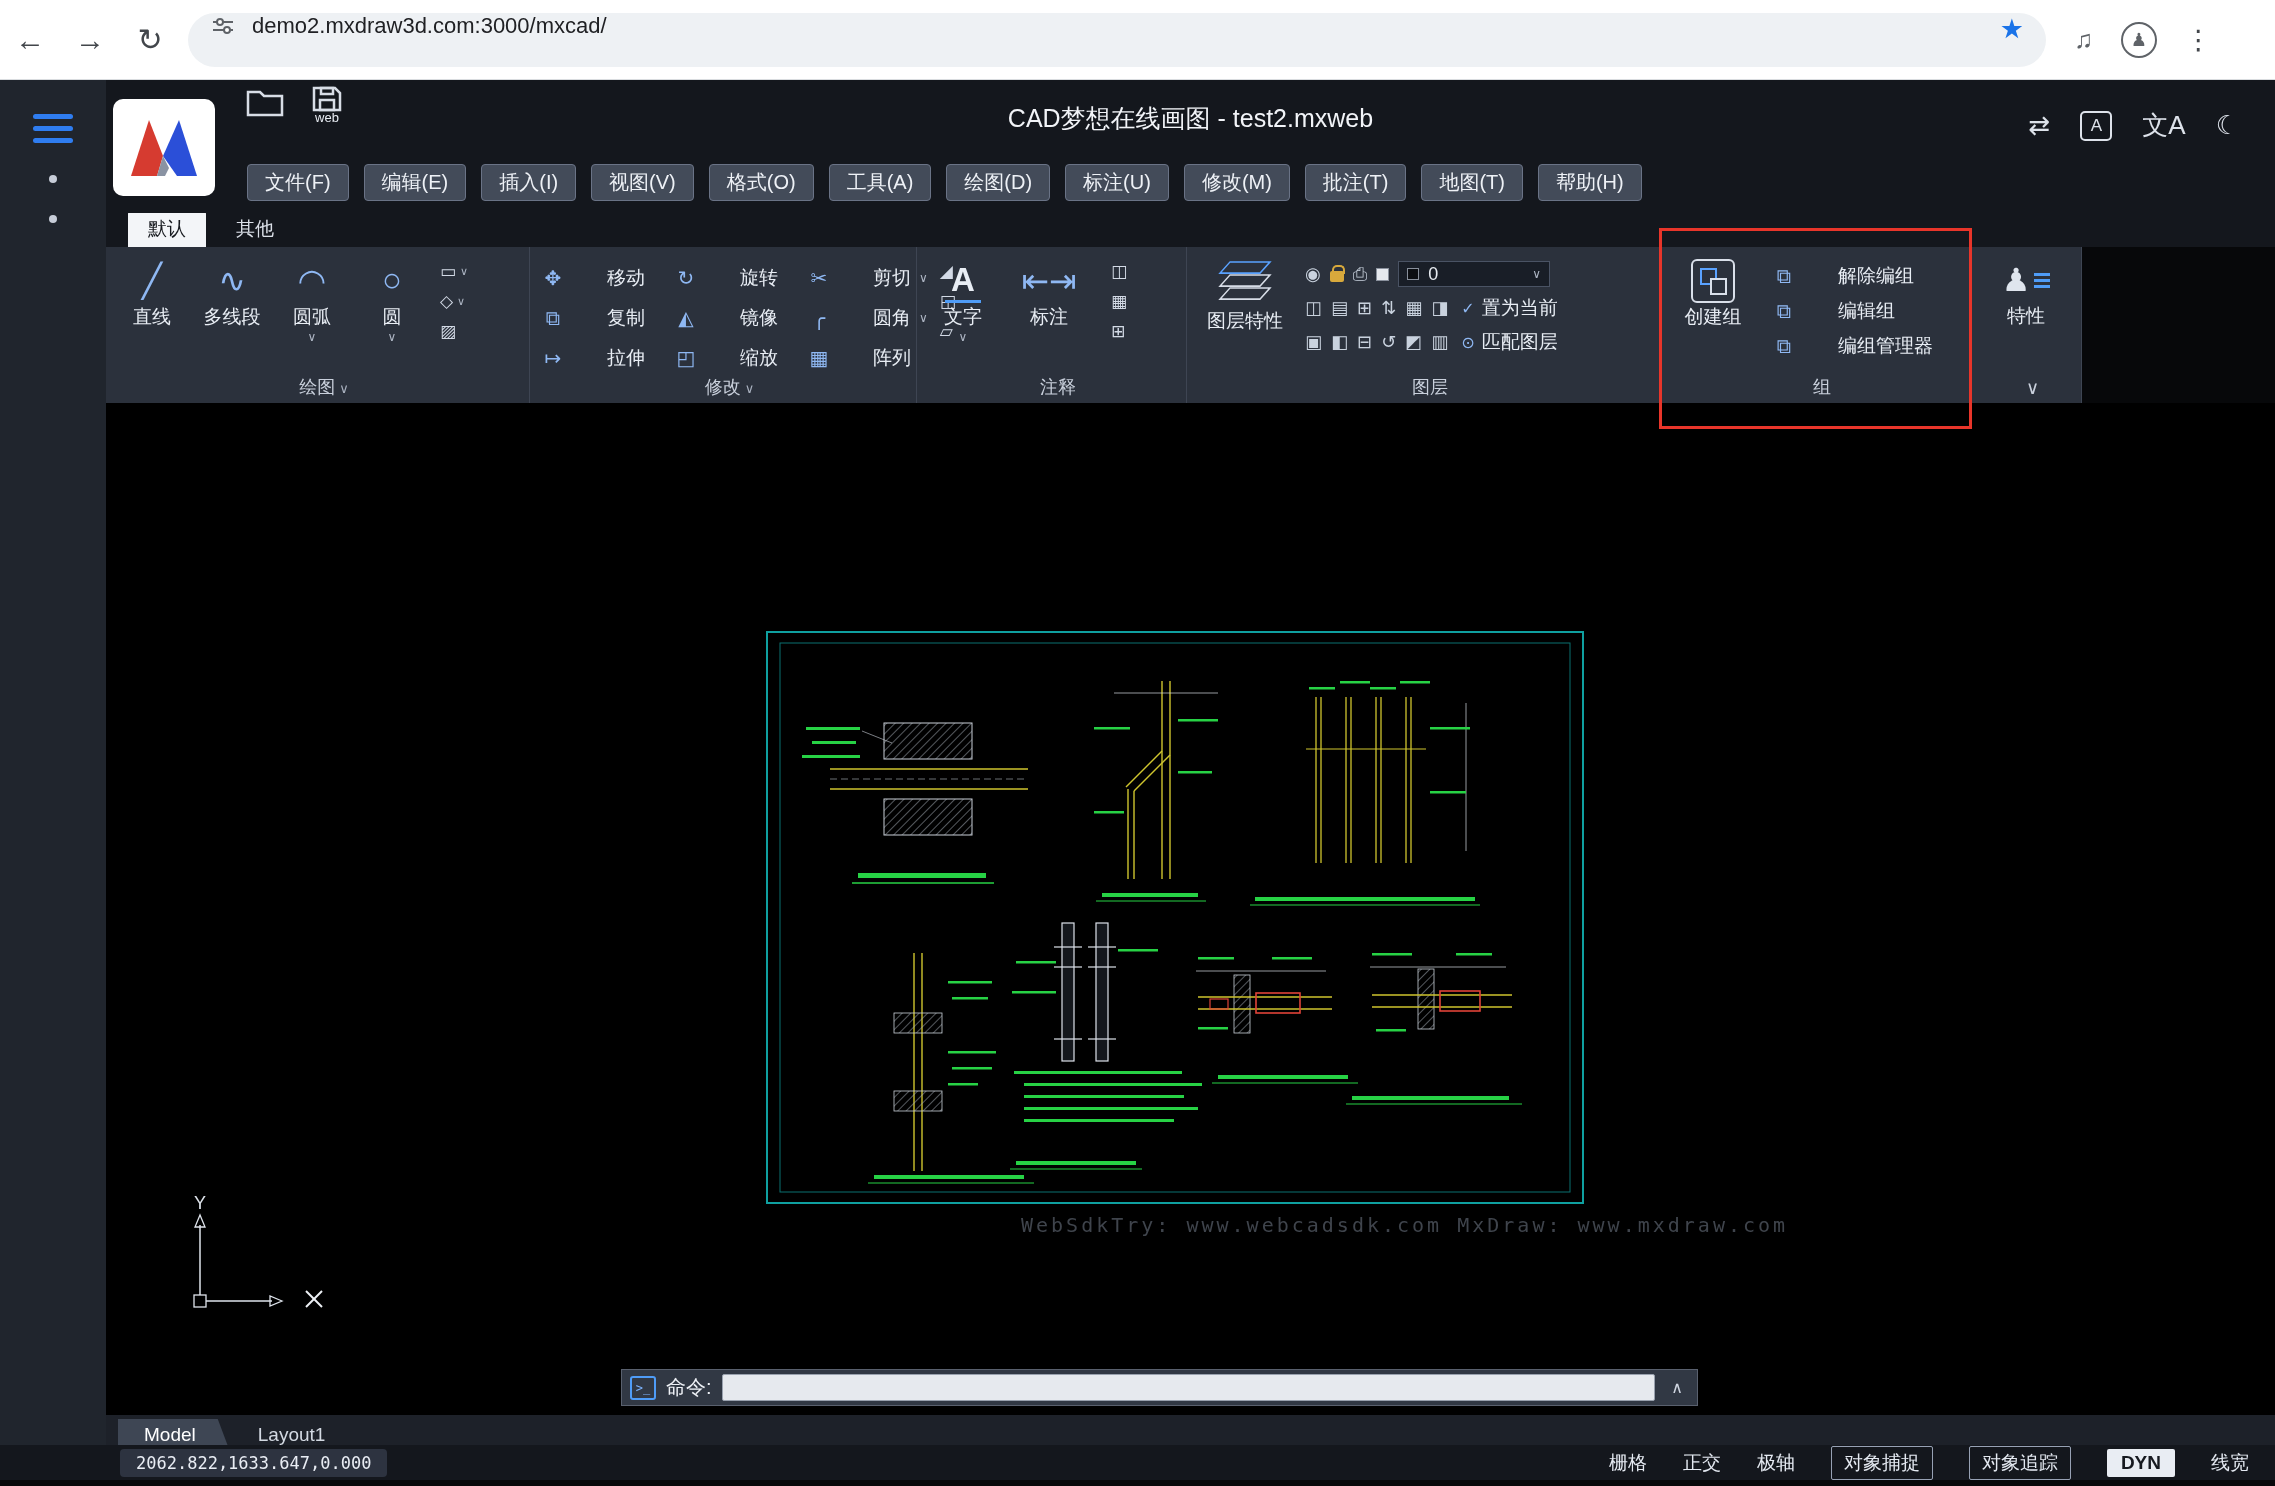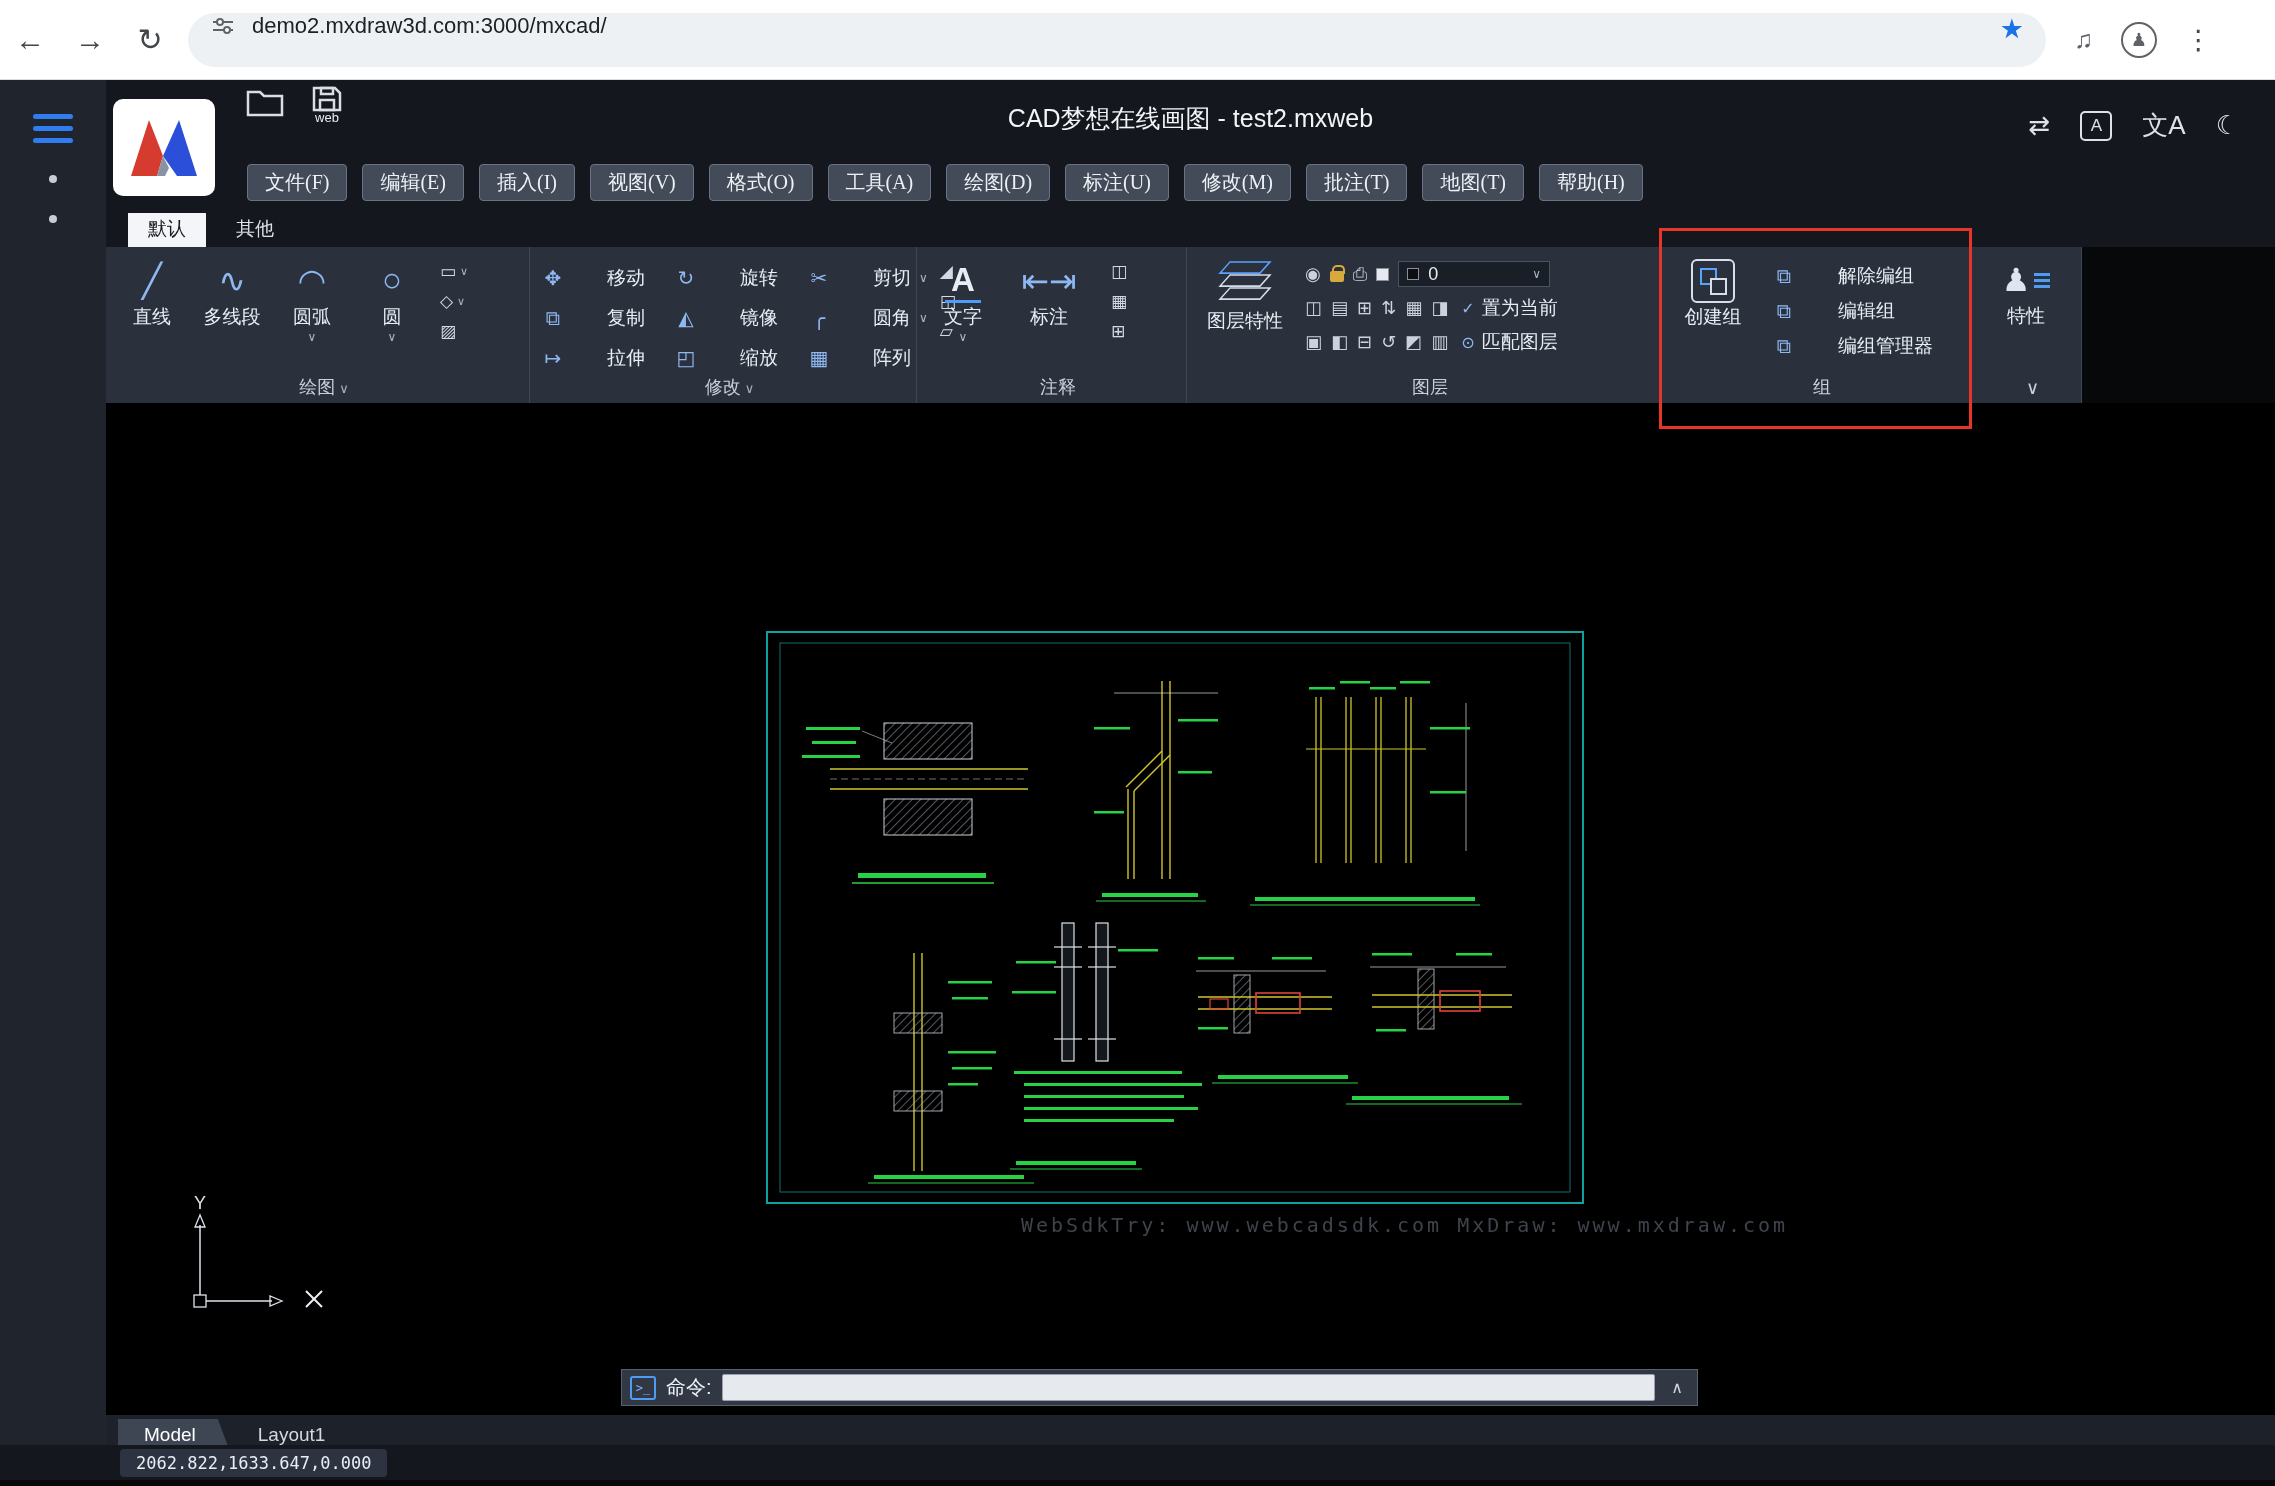--- a/index.html
+++ b/index.html
@@ -37,21 +37,21 @@
   .quick-icons { position:absolute; left:140px; top:6px; display:flex; gap:28px; align-items:flex-start; }
   .q-item { display:flex; flex-direction:column; align-items:center; color:#d8dde6; }
   .web-badge { font-size:13px; color:#e8ecf3; margin-top:-2px; }
   .page-title { position:absolute; left:0; right:0; top:22px; text-align:center; font-size:25px; color:#f2f4f8; }
   .hdr-right { position:absolute; right:36px; top:28px; display:flex; gap:30px; align-items:center; color:#dde2ea; }
   .hdr-ic { font-size:26px; color:#dde2ea; }
   .ai-box { width:32px; height:30px; border:2px solid #dde2ea; border-radius:5px; font-size:17px;
             display:flex; align-items:center; justify-content:center; }
   .menubar { position:absolute; left:141px; top:84px; display:flex; gap:15px; }
   .menu-btn { height:37px; line-height:35px; padding:0 17px; font-size:20px; color:#eef1f6;
-              background:#434b59; border:1px solid #6a7386; border-radius:4px; white-space:nowrap;font-family:Liberation Serif, serif; }
+              background:#434b59; border:1px solid #6a7386; border-radius:4px; white-space:nowrap; }
 
   
   .tabstrip { height:34px; background:#14171d; display:flex; align-items:flex-end; padding-left:22px; gap:10px; flex:0 0 auto; }
   .rtab { font-size:19px; padding:5px 20px; color:#dbe0e8; }
   .rtab.active { background:#f3f5f8; color:#16191e; border-radius:3px 3px 0 0; }
 
   
   .ribbon-wrap { height:156px; background:#07080a; flex:0 0 auto; }
   .ribbon { width:1976px; height:156px; background:#2b313c; display:flex; }
   .grp { position:relative; height:156px; border-right:1px solid #3e4553; padding:10px 10px 30px; }
@@ -625,15 +625,24 @@
     <div class="sheetbar">
       <span class="sheet-tab active">Model</span>
       <span class="sheet-tab">Layout1</span>
     </div>
   </div>
 
   <div class="highlight-box"></div>
 
   <div class="statusbar">
     <span class="coords">2062.822,1633.647,0.000</span>
+    <div class="toggles">
+      <span class="tgl">栅格</span>
+      <span class="tgl">正交</span>
+      <span class="tgl">极轴</span>
+      <span class="tgl boxed">对象捕捉</span>
+      <span class="tgl boxed">对象追踪</span>
+      <span class="tgl active">DYN</span>
+      <span class="tgl">线宽</span>
+    </div>
   </div>
 
 </div>
 
 </body></html>

